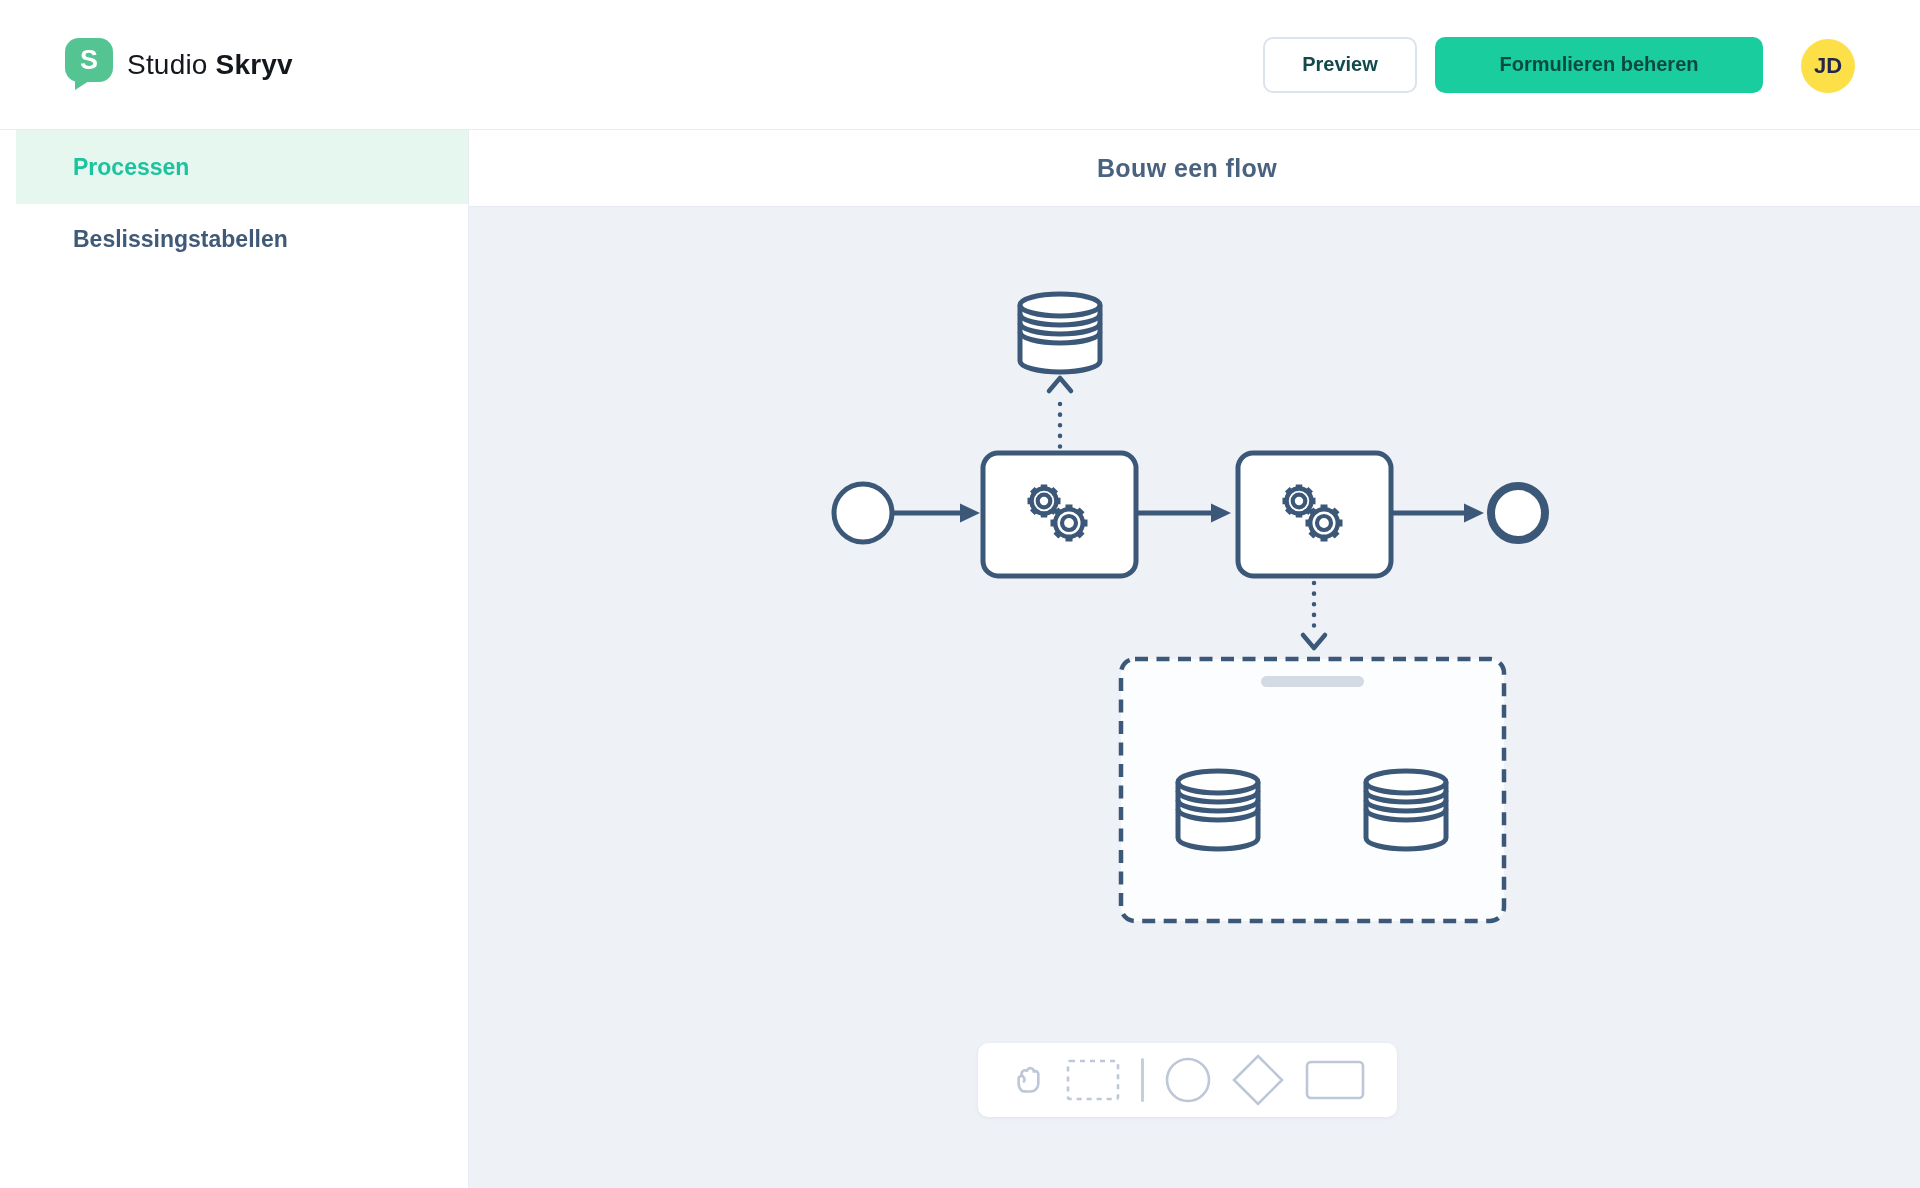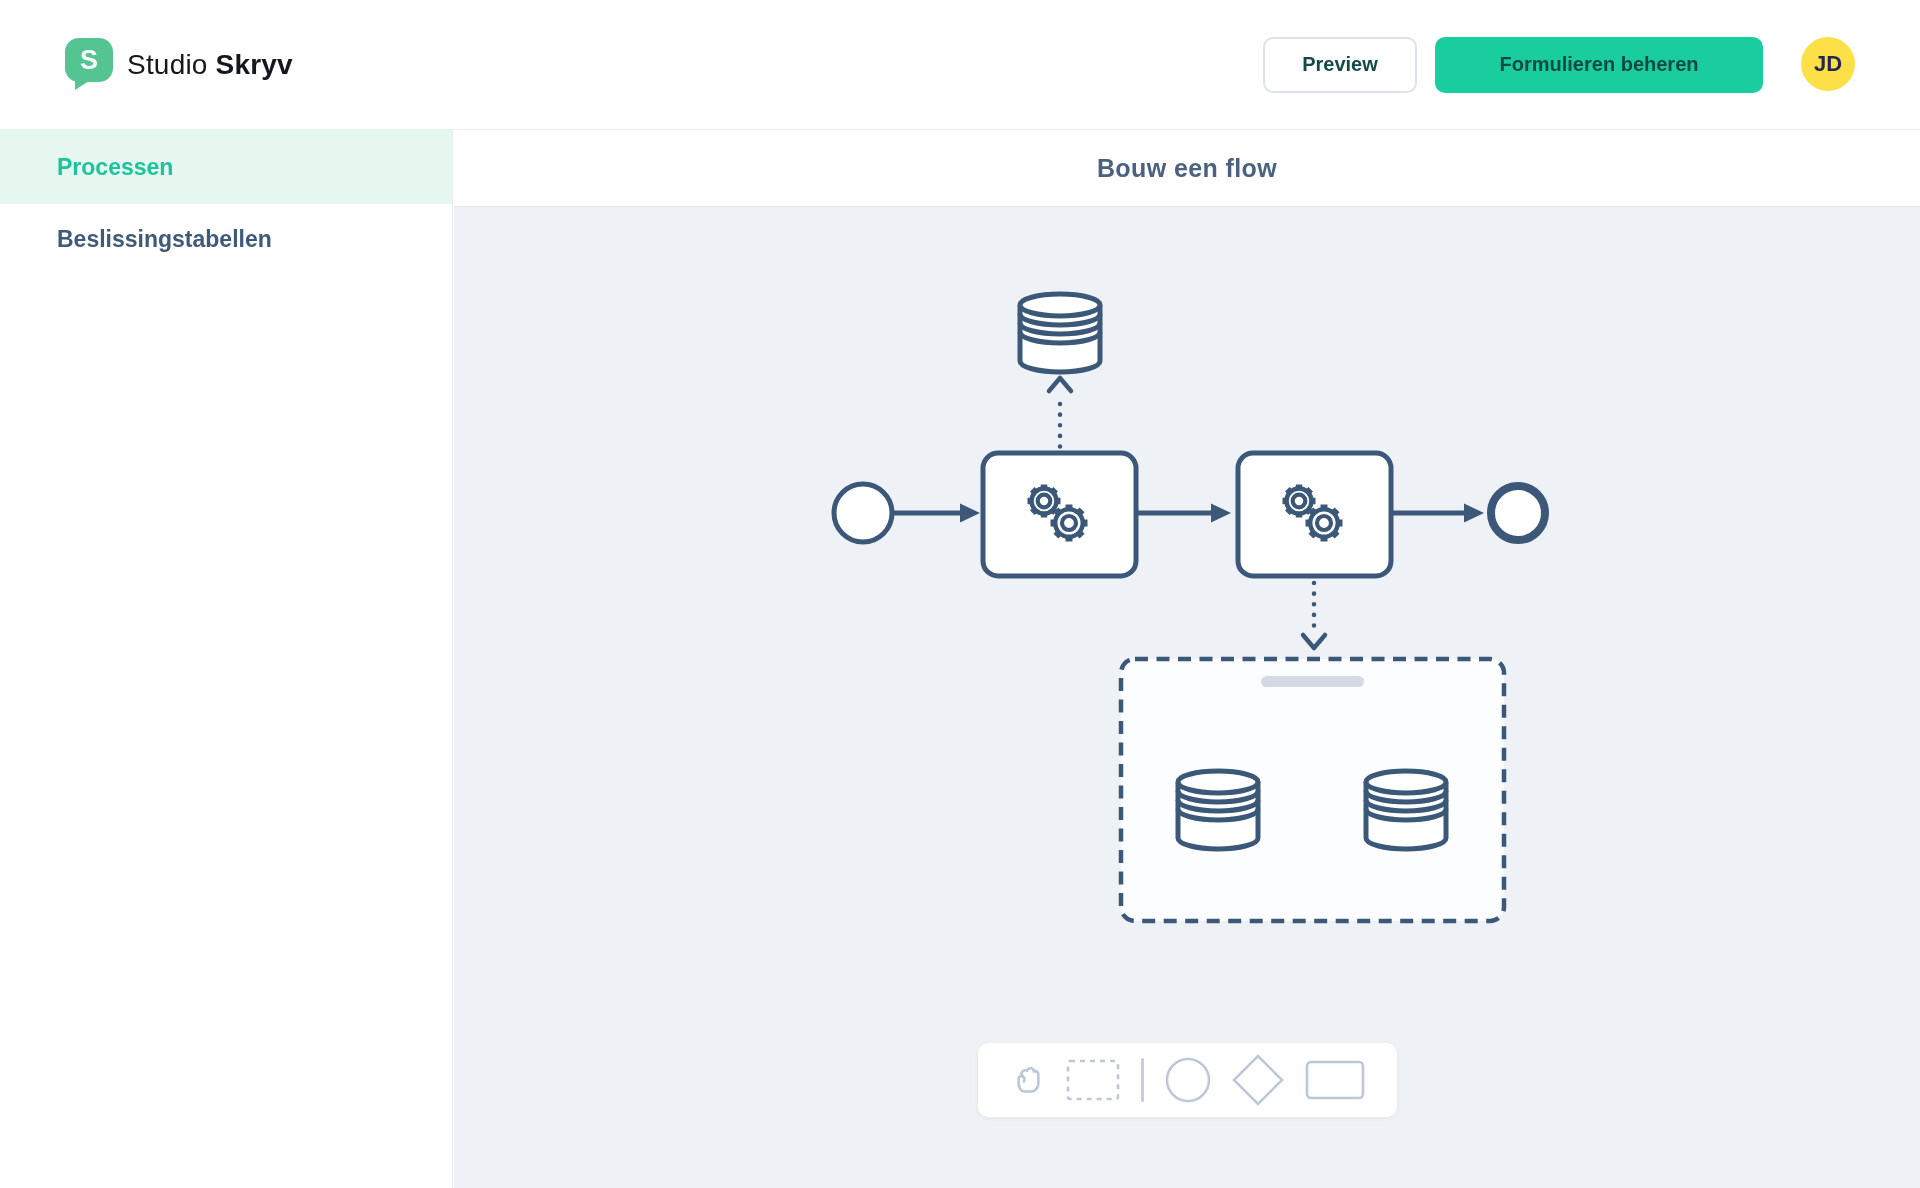--- a/index.html
+++ b/index.html
@@ -7,31 +7,31 @@
               font-family:"Liberation Sans", sans-serif; }
 
   
   .topbar { position:absolute; left:0; top:0; width:1920px; height:130px;
             background:#fff; border-bottom:1px solid #e9edf2;
             display:flex; align-items:center; justify-content:space-between;
             padding:0 65px; z-index:5; }
   .brand { display:flex; align-items:center; gap:14px; }
   .brand-text { font-size:28px; color:#14181d; letter-spacing:.2px; }
   .brand-text .bold { font-weight:800; }
-  .actions { display:flex; align-items:flex-start; }
+  .actions { display:flex; align-items:flex-end; }
   .btn { height:56px; border-radius:10px; display:flex; align-items:center;
          justify-content:center; font-size:20px; font-weight:700; cursor:pointer; }
   .btn-preview { width:154px; background:#fff; border:2px solid #dde3ec; color:#12494a; margin-right:18px; }
   .btn-manage  { width:328px; background:#19cd9f; border:none; color:#0b4a41; margin-right:38px; }
   .avatar { width:54px; height:54px; border-radius:50%; background:#fde047;
             color:#232750; font-weight:700; font-size:22px;
             display:flex; align-items:center; justify-content:center; cursor:pointer; }
 
   
-  .sidebar { position:absolute; left:0; top:130px; bottom:0; width:453px;
+  .sidebar { position:absolute; left:16px; top:130px; bottom:0; width:453px;
              background:#fff; border-right:1px solid #e9edf2; z-index:4; }
   .nav-item { height:70px; line-height:70px; padding-left:57px;
               font-size:23px; font-weight:700; color:#3f5a78; cursor:pointer; }
   .nav-item.active { height:74px; line-height:74px; background:#e6f7f0; color:#1cc39c; }
 
   
   .content-header { position:absolute; left:454px; top:130px; width:1466px; height:77px;
                     background:#fff; border-bottom:1px solid #e6eaf0;
                     display:flex; align-items:center; justify-content:center;
                     font-size:25px; font-weight:700; color:#4a6280; letter-spacing:.4px; }

